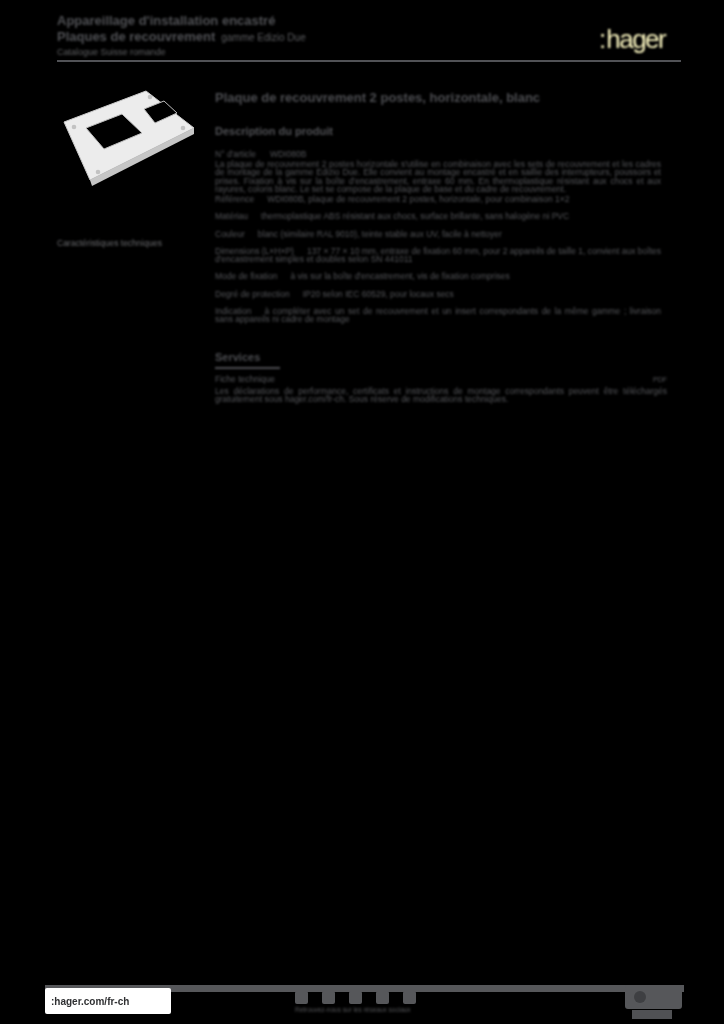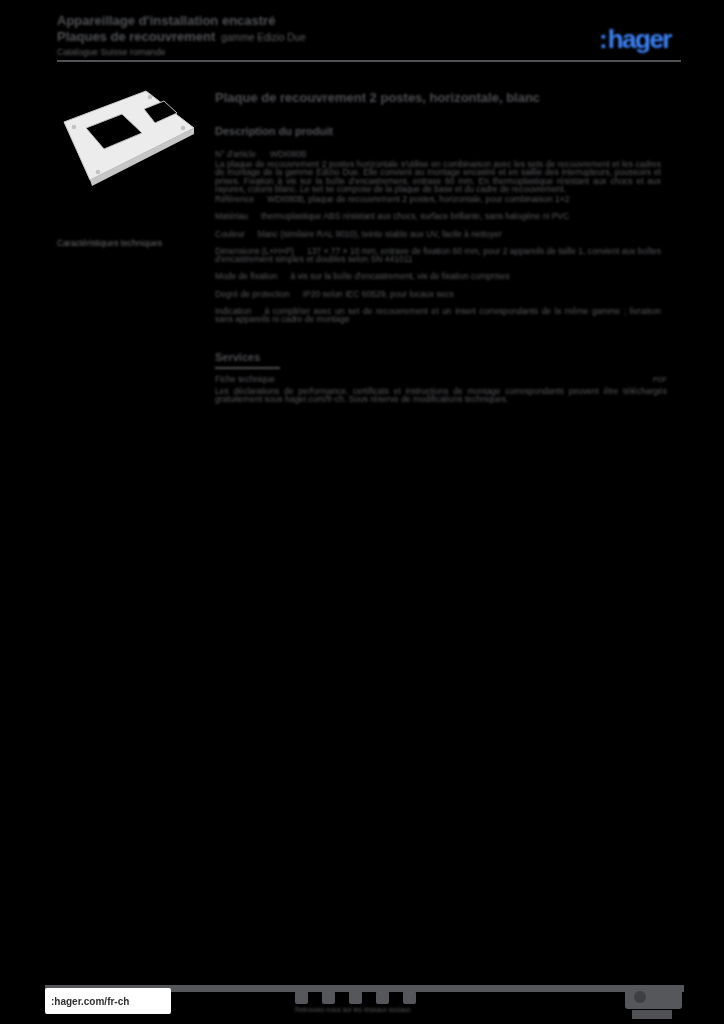--- a/index.html
+++ b/index.html
@@ -11,21 +11,21 @@
   .abs{position:absolute;}
   .bl{filter:blur(1.05px);}
   .bls{filter:blur(0.6px);}
 
   
   .header-line1{left:57px;top:13px;font-size:13px;font-weight:bold;color:#515256;white-space:nowrap;}
   .header-line2{left:57px;top:29px;font-size:13px;font-weight:bold;color:#515256;white-space:nowrap;}
   .header-line2 .rest{font-weight:normal;font-size:10px;color:#5c5d60;margin-left:6px;}
   .header-line3{left:57px;top:47px;font-size:9px;color:#5f6063;white-space:nowrap;}
   .rule-top{left:57px;top:60px;width:624px;height:2px;background:#515256;}
-  .logo{left:599px;top:24px;font-size:26px;font-weight:bold;color:#3b82f6;letter-spacing:-1.5px;filter:blur(0.8px);}
+  .logo{left:599px;top:24px;font-size:26px;font-weight:normal;color:#fef9c3;letter-spacing:-1.5px;filter:blur(0.8px);}
   .logo .colon{letter-spacing:-1px;margin-right:1px;}
 
   
   .product-img{left:54px;top:84px;width:150px;height:108px;}
 
   
   .title{left:215px;top:90px;width:452px;font-size:13px;font-weight:bold;color:#4d4e52;}
   .sec-head{left:215px;top:125px;font-size:11px;font-weight:bold;color:#515256;}
   .ref-line{left:215px;top:149px;font-size:8.5px;white-space:nowrap;}
   .ref-line .ref-val{margin-left:14px;}

